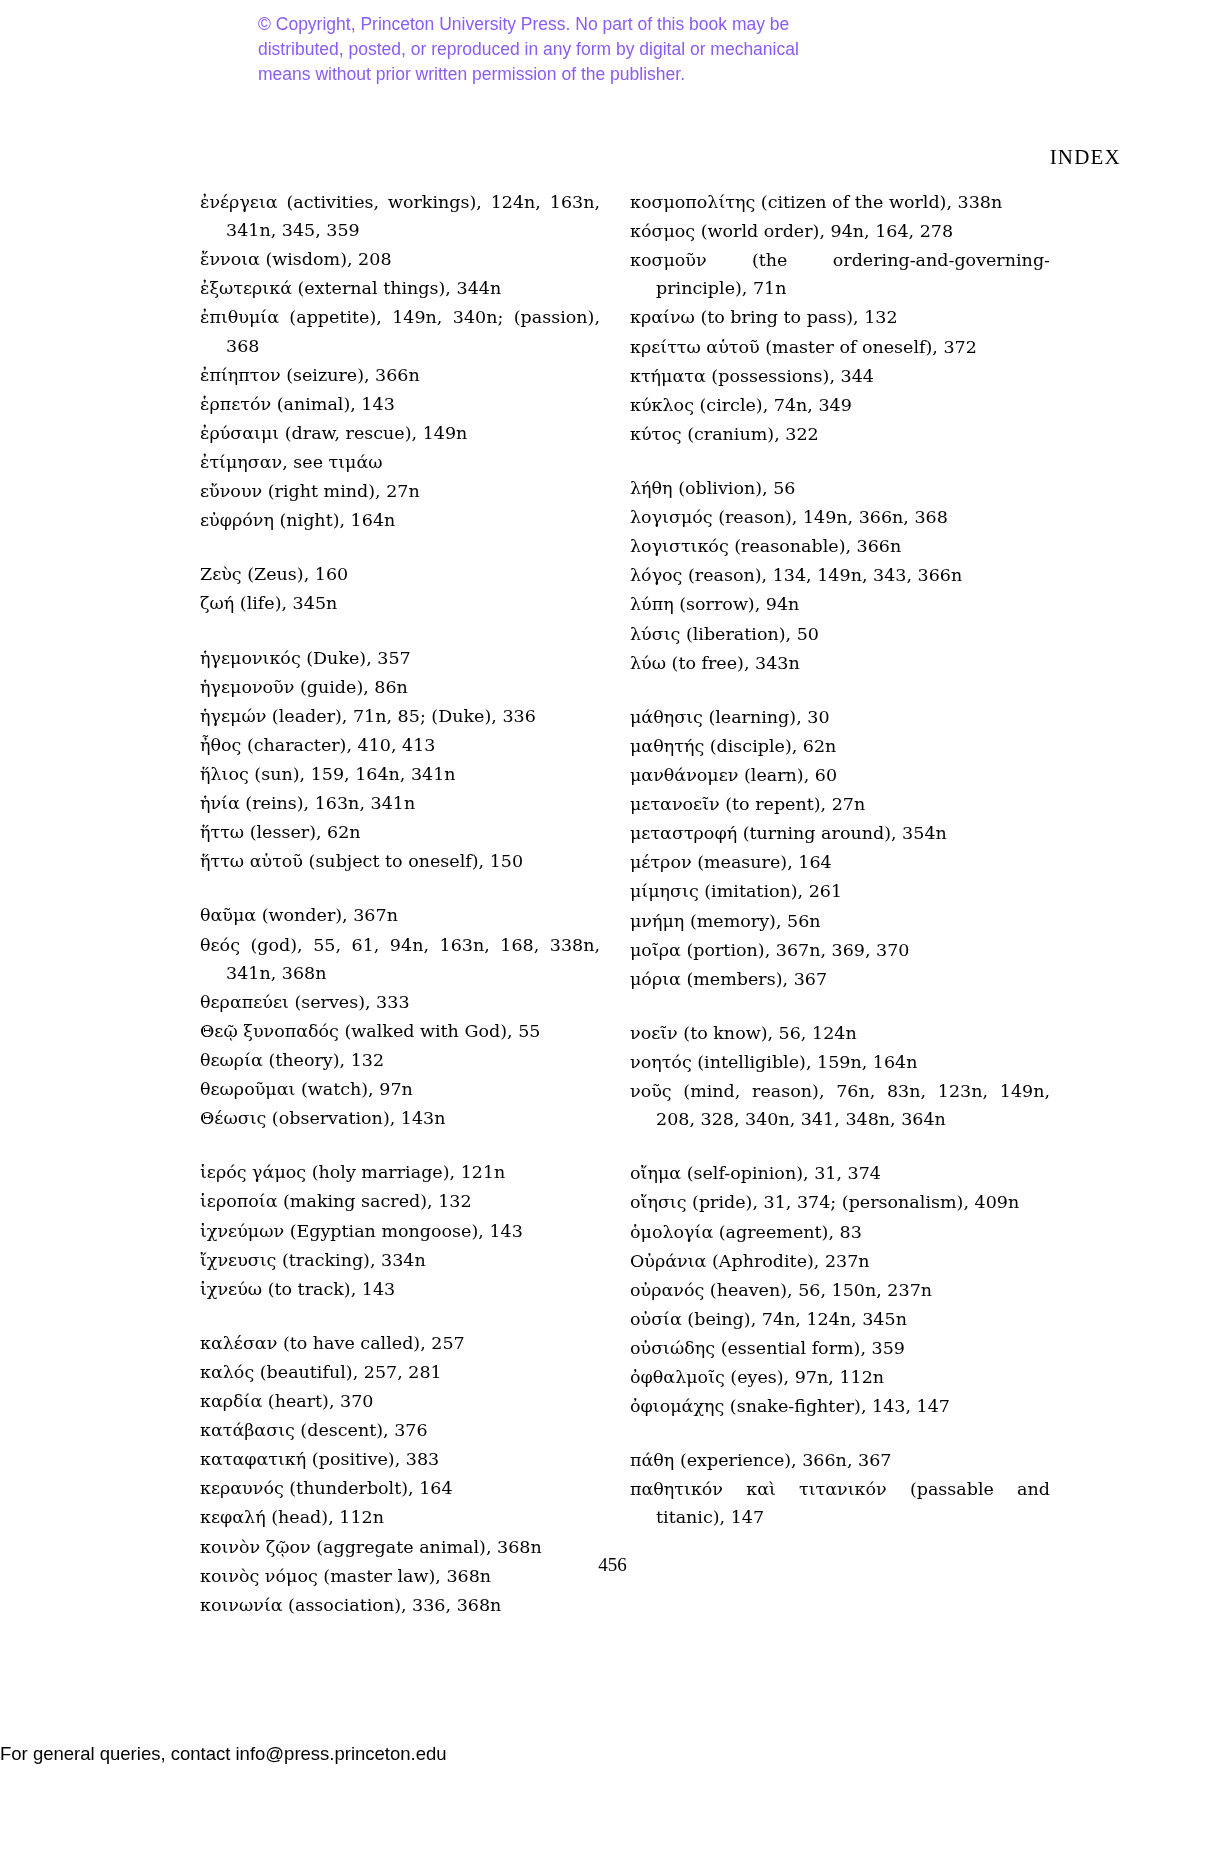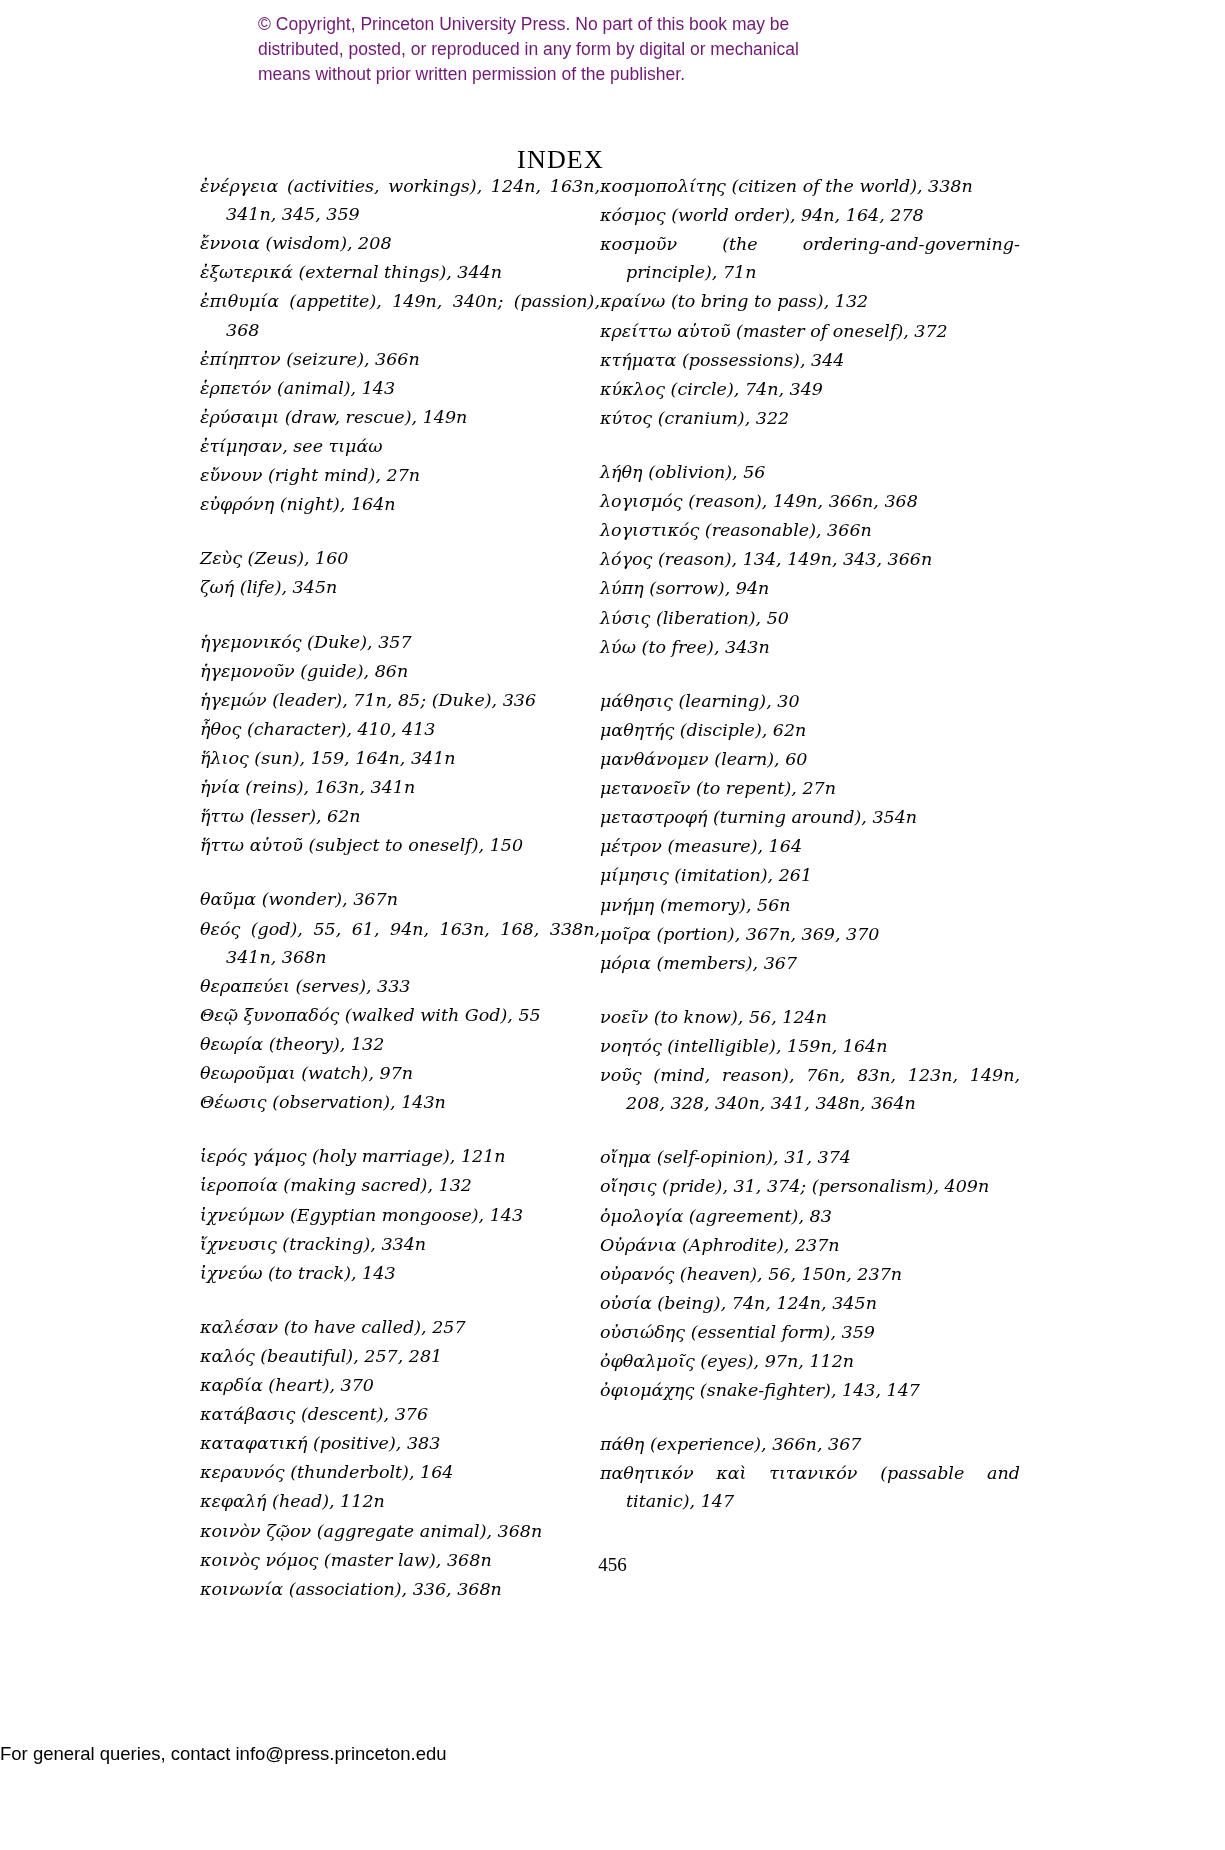--- a/index.html
+++ b/index.html
@@ -21,43 +21,43 @@
     height: 1850px;
   }
   .copyright {
     position: absolute;
     left: 258px;
     top: 12px;
     width: 700px;
     font-family: "Liberation Sans", sans-serif;
     font-size: 17.5px;
     line-height: 1.42;
-    color: #701a75;
+    color: #8b5cf6;
     text-align: left;
   }
   .copyright div { white-space: nowrap; }
 
   .index-title {
     position: absolute;
     top: 145px;
     left: 0;
     width: 1121px;
-    text-align: center;
+    text-align: right;
     font-family: "Liberation Serif", serif;
-    font-size: 26px;
+    font-size: 21px;
     letter-spacing: 1.2px;
   }
 
   .columns {
     position: absolute;
-    top: 172px;
+    top: 188px;
     left: 200px;
     width: 850px;
     display: flex;
-    font-style: italic;
+    justify-content: space-between;
   }
   .col {
     width: 400px;
   }
   .col.right { width: 420px; }
 
   .group {
     margin-bottom: 26px;
   }
   .group:last-child { margin-bottom: 0; }

